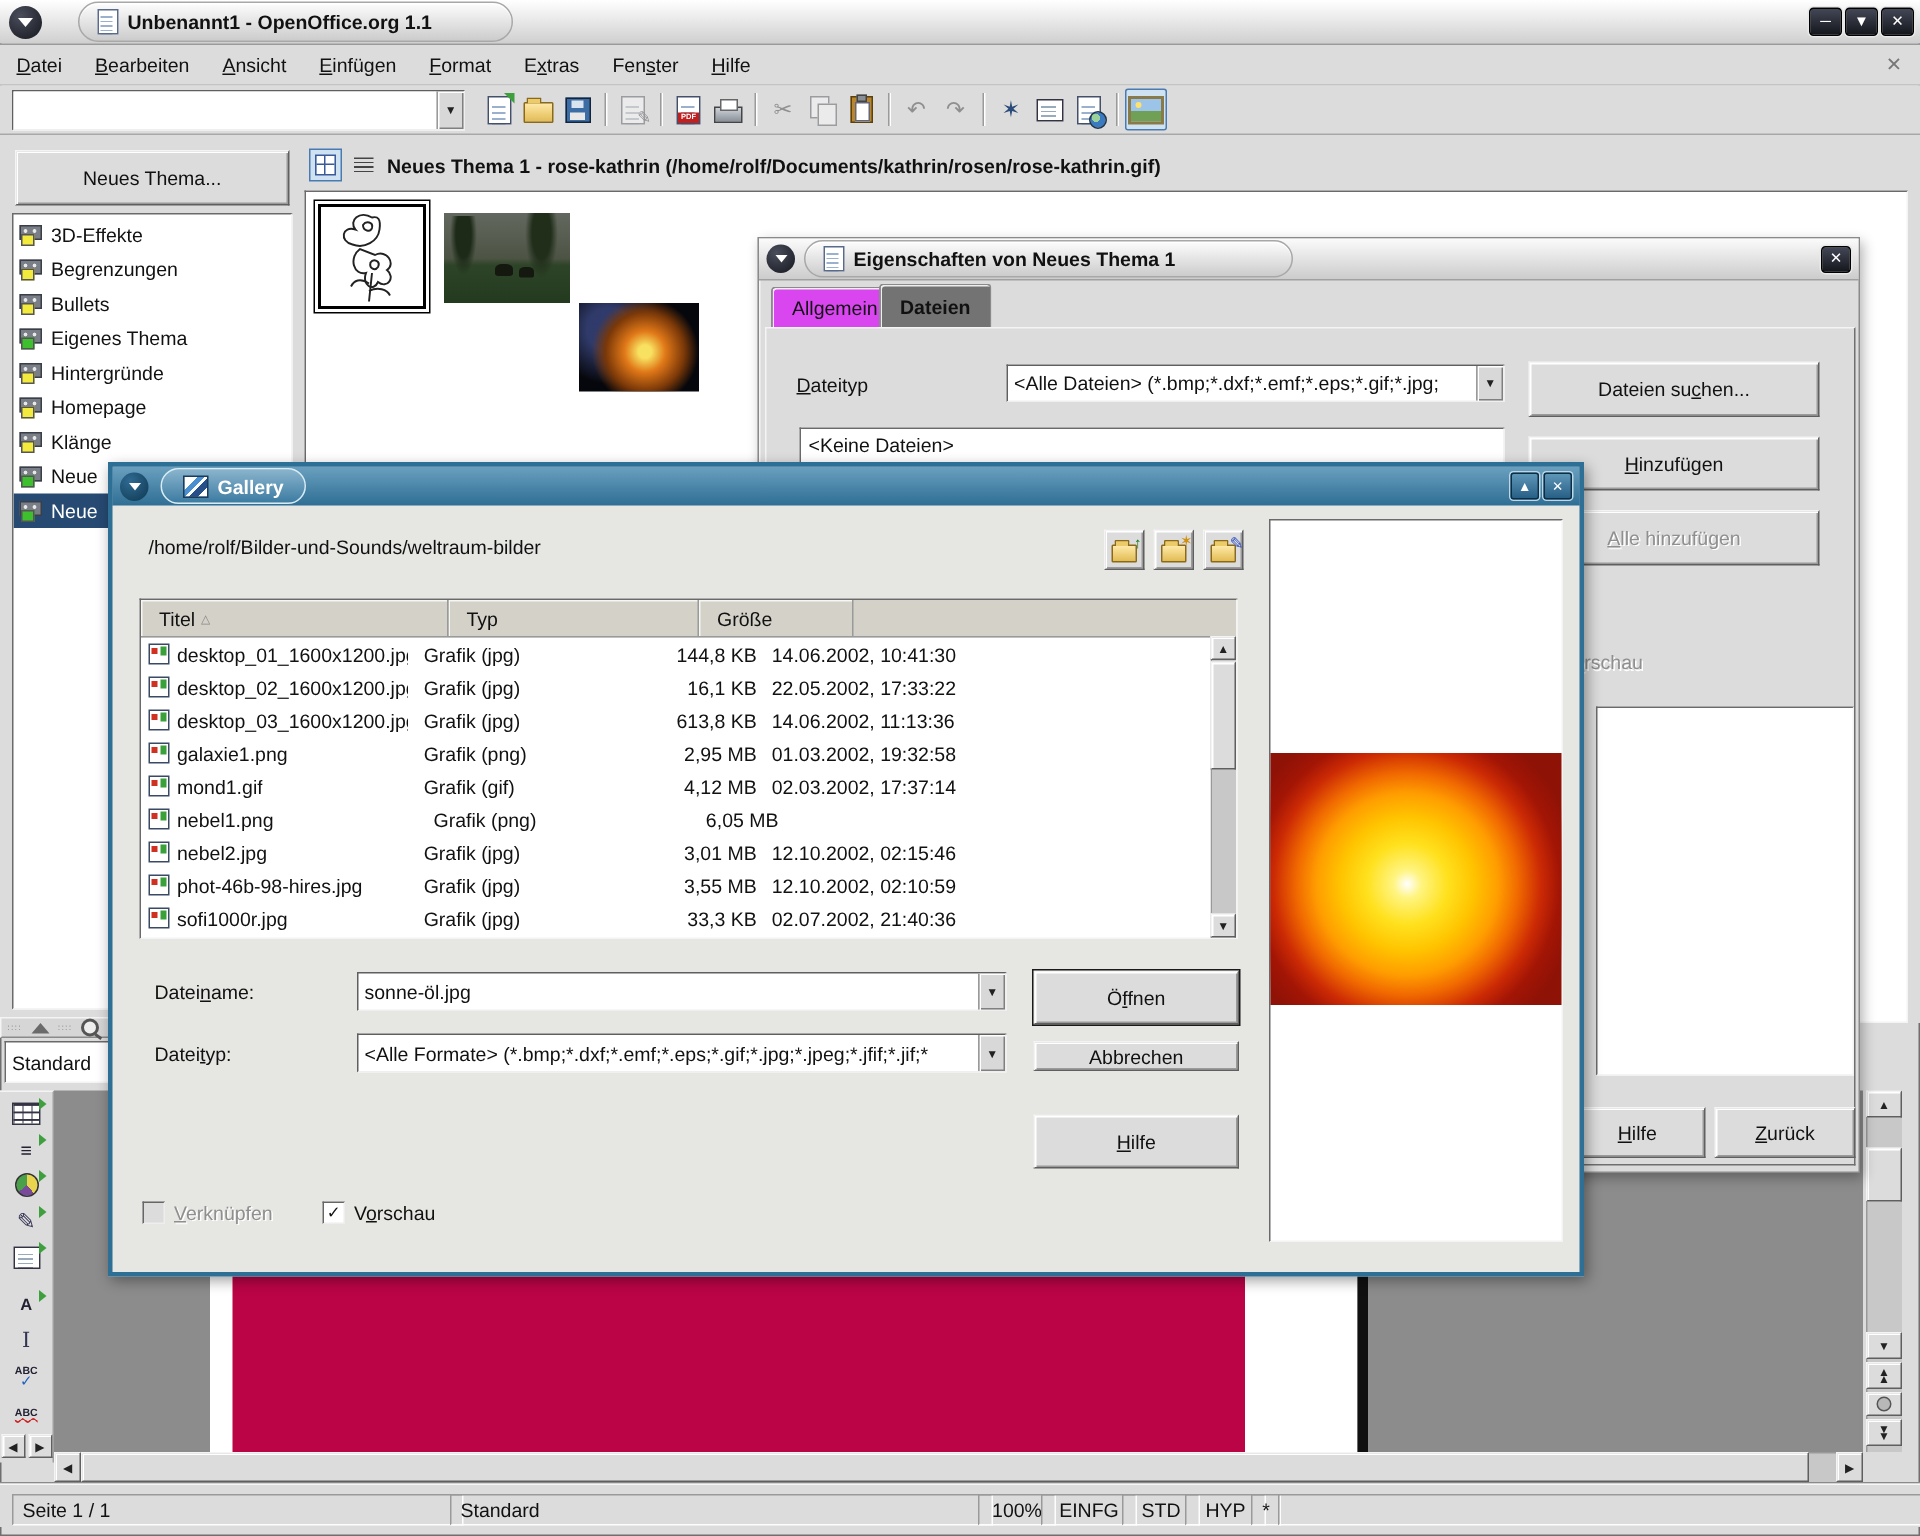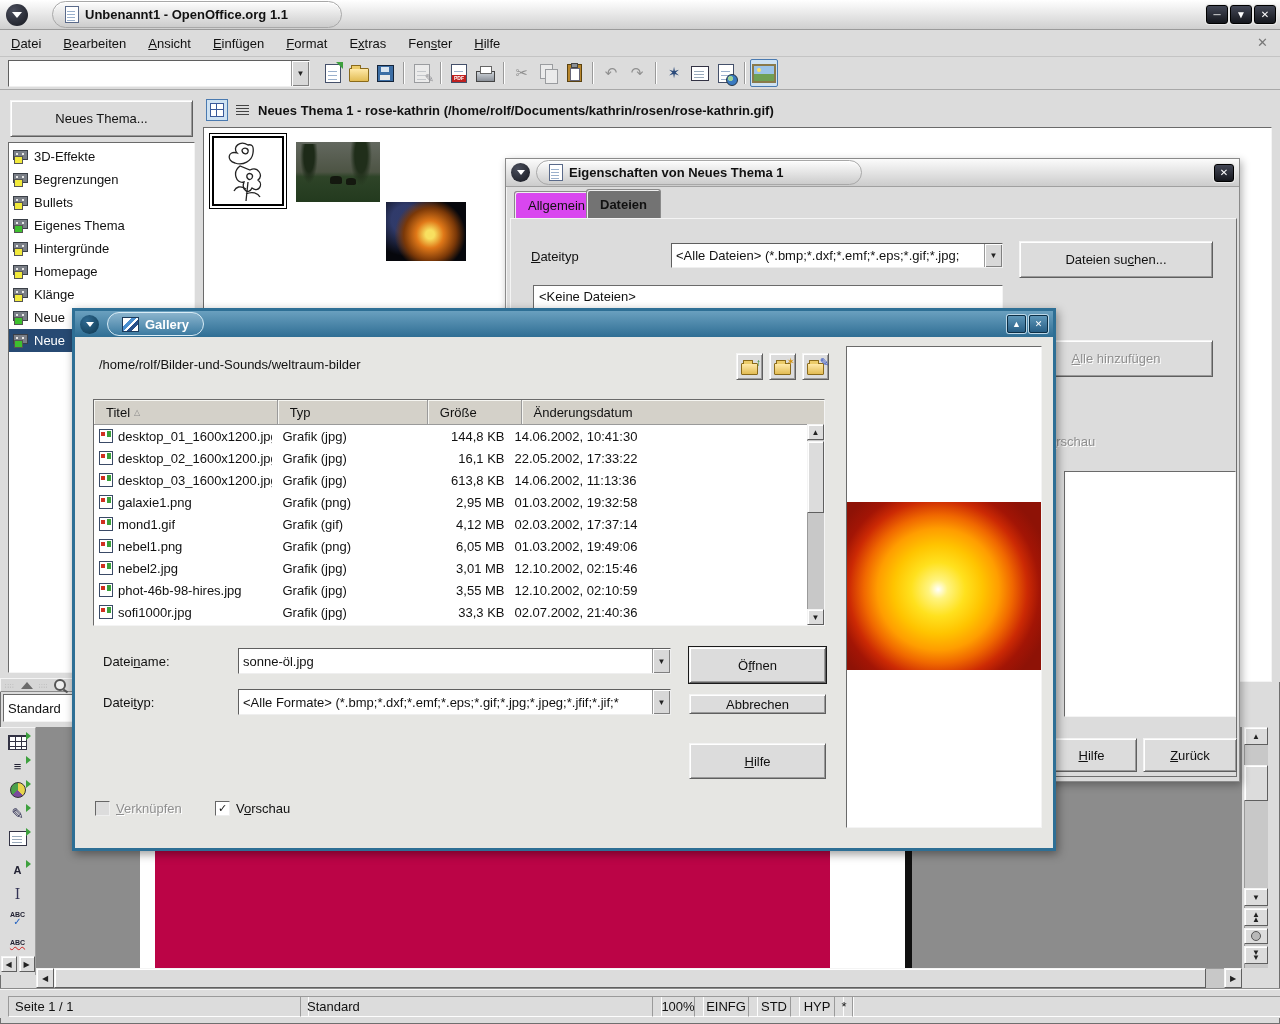--- a/index.html
+++ b/index.html
@@ -495,20 +495,23 @@
     <div class="abs combo" style="left:165px;top:84px;width:332px;height:25px;">
       <span class="val">&lt;Alle Dateien&gt; (*.bmp;*.dxf;*.emf;*.eps;*.gif;*.jpg;</span>
       <span class="drop">▼</span>
     </div>
     <div class="abs bev-dn" style="left:27px;top:126px;width:470px;height:386px;padding:3px 5px;">
       <span>&lt;Keine Dateien&gt;</span>
     </div>
     <div class="abs pbtn bev-up" style="left:513px;top:82px;width:194px;height:37px;">
         <span>Dateien su<u>c</u>hen...</span>
       </div>
+    <div class="abs pbtn bev-up" style="left:513px;top:132px;width:194px;height:36px;">
+        <span><u>H</u>inzufügen</span>
+      </div>
     <div class="abs pbtn bev-up disabled" style="left:513px;top:181px;width:194px;height:37px;">
         <span><u>A</u>lle hinzufügen</span>
       </div>
     <div class="abs cbrow" style="left:514px;top:275px;color:#8f8f8f;text-shadow:1px 1px 0 #fff;">
       <span class="cb dis"></span>
       <span>V<u>o</u>rschau</span>
     </div>
     <div class="abs bev-dn" style="left:558px;top:312px;width:172px;height:246px;"></div>
     <div class="abs pbtn bev-up" style="left:540px;top:579px;width:91px;height:34px;">
         <span><u>H</u>ilfe</span>
@@ -560,23 +563,20 @@
         <span class="fh c1">
             <span>Titel</span>
             <span class="sort">△</span>
           </span>
         <span class="fh c2">
             <span>Typ</span>
           </span>
         <span class="fh c3" style="justify-content:flex-start;">
             <span>Größe</span>
           </span>
-        <span class="fh c4" style="border-right:none;">
-            <span>Änderungsdatum</span>
-          </span>
       </div>
       <div>
 
           <div class="frow">
             <span class="fc c1">
               <span class="file-ic"></span>
               <span style="overflow:hidden;white-space:nowrap;">desktop_01_1600x1200.jpg</span>
             </span>
             <span class="fc c2">Grafik (jpg)</span>
             <span class="fc c3">144,8 KB</span>
@@ -623,21 +623,20 @@
             <span class="fc c4">02.03.2002, 17:37:14</span>
           </div>
 
           <div class="frow">
             <span class="fc c1">
               <span class="file-ic"></span>
               <span style="overflow:hidden;white-space:nowrap;">nebel1.png</span>
             </span>
             <span class="fc c2">Grafik (png)</span>
             <span class="fc c3">6,05 MB</span>
-            <span class="fc c4">01.03.2002, 19:49:06</span>
           </div>
 
           <div class="frow">
             <span class="fc c1">
               <span class="file-ic"></span>
               <span style="overflow:hidden;white-space:nowrap;">nebel2.jpg</span>
             </span>
             <span class="fc c2">Grafik (jpg)</span>
             <span class="fc c3">3,01 MB</span>
             <span class="fc c4">12.10.2002, 02:15:46</span>

